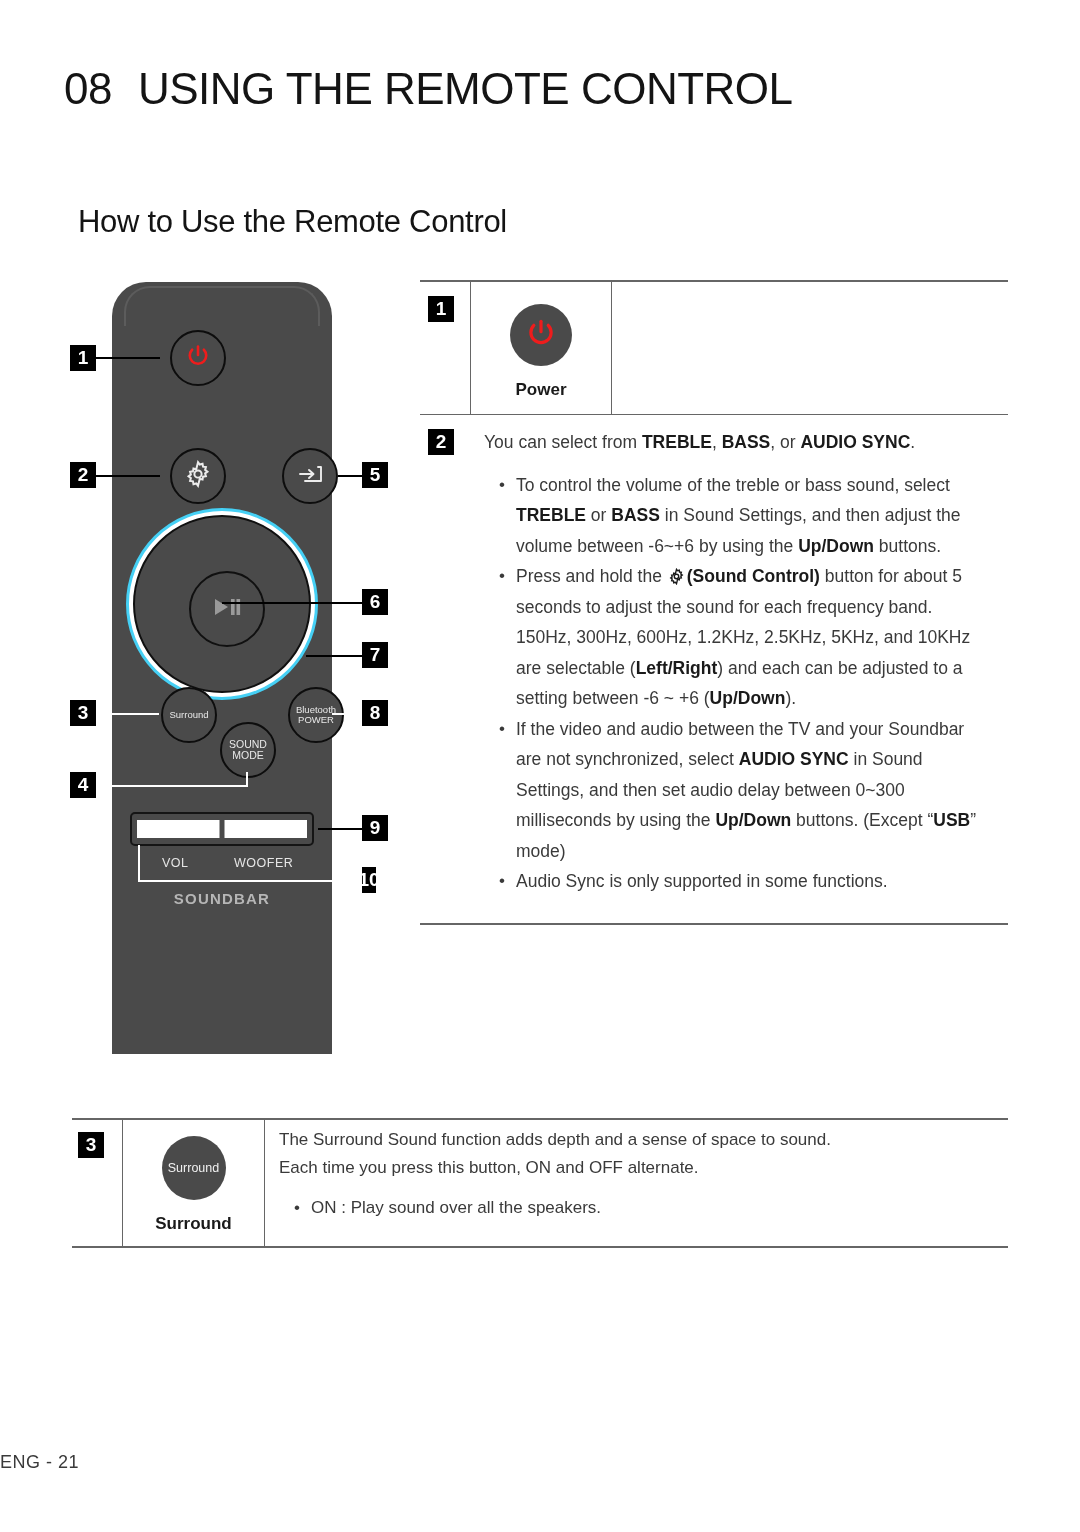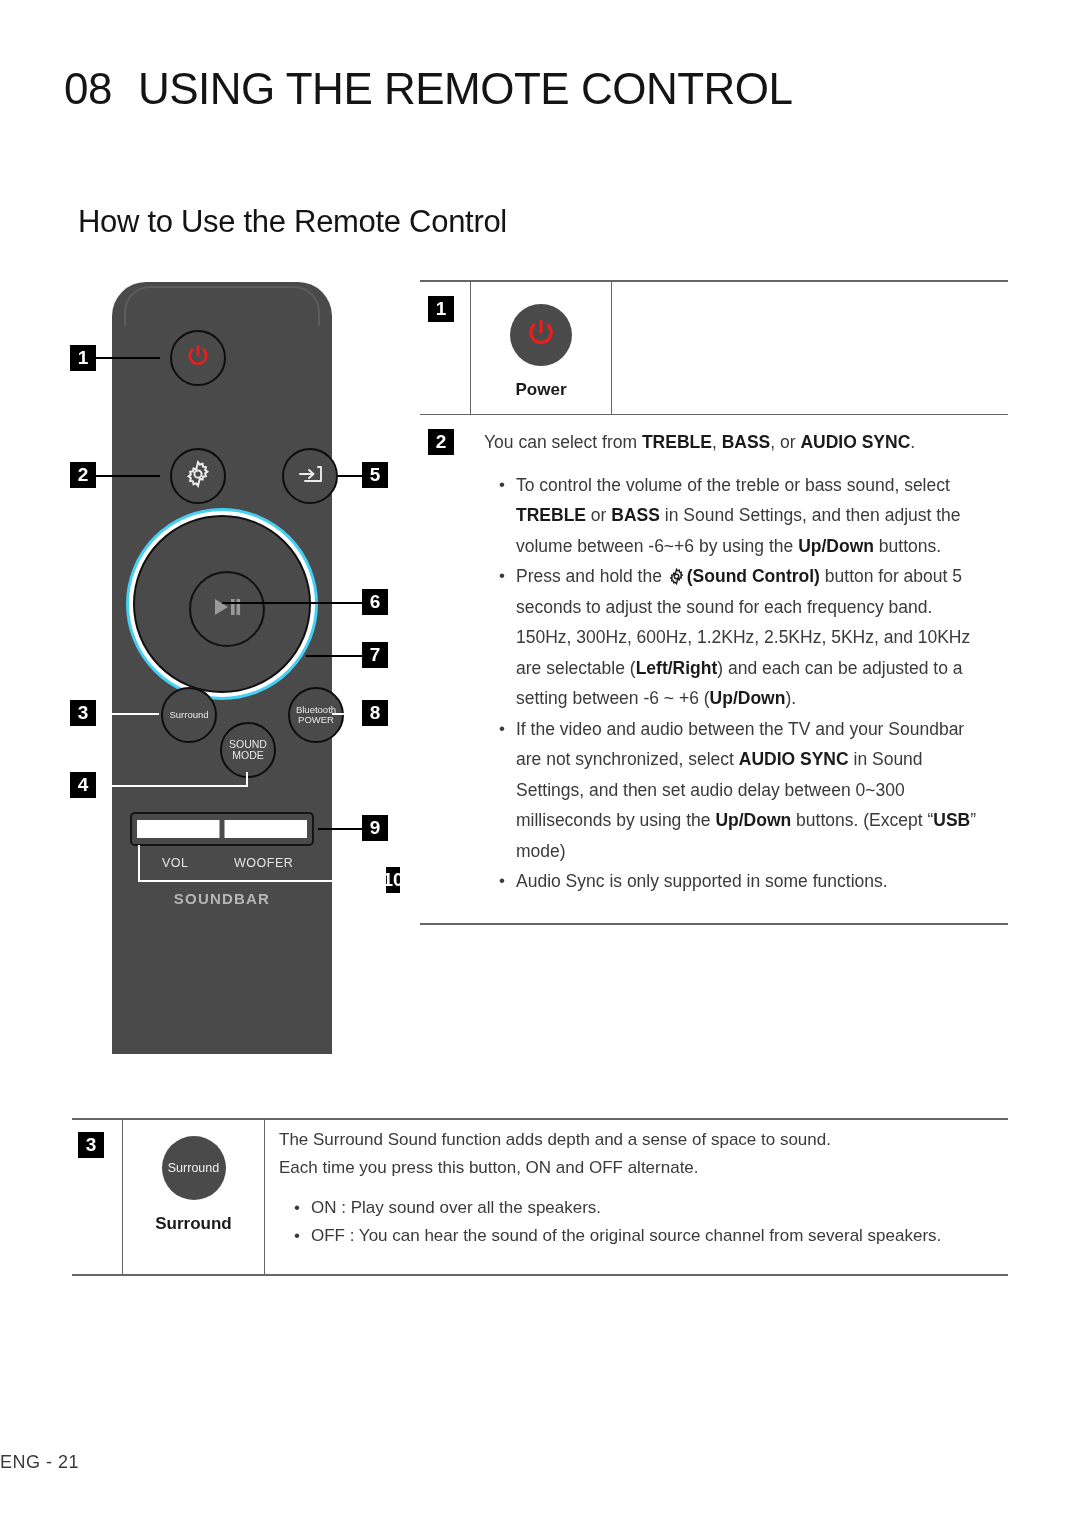--- a/index.html
+++ b/index.html
@@ -114,21 +114,21 @@
   
   .marker {
     position:absolute;
     background:#000; color:#fff;
     font-size:19px; font-weight:bold;
     font-family:"Liberation Sans", sans-serif;
     display:flex; align-items:center; justify-content:center;
     height:26px; width:26px;
     letter-spacing:0;
   }
-  .marker.wide { width:14px;margin-left:24px; }
+  .marker.wide { width:14px; }
   .leader {
     position:absolute; background:#000; height:2px;
   }
   .leader.white { background:#ffffff; }
   .leader.v { width:2px; height:auto; }
 
   
   #spec-table {
     position:absolute; left:420px; top:280px;
     width:588px;
@@ -349,18 +349,17 @@
     <div class="sur-circle">
       <span>Surround</span>
     </div>
     <div class="icon-caption">Surround</div>
   </div>
   <div class="c-desc">
     <div class="desc-line">The Surround Sound function adds depth and a sense of space to sound.</div>
     <div class="desc-line">Each time you press this button, ON and OFF alternate.</div>
     <ul class="bul" id="row3-bullets">
         <li>ON : Play sound over all the speakers.</li>
-        <li>OFF : You can hear the sound of the original source channel from several speakers.</li>
       </ul>
   </div>
 </div>
 
 <div id="footer">ENG - 21</div>
 
 </body></html>

